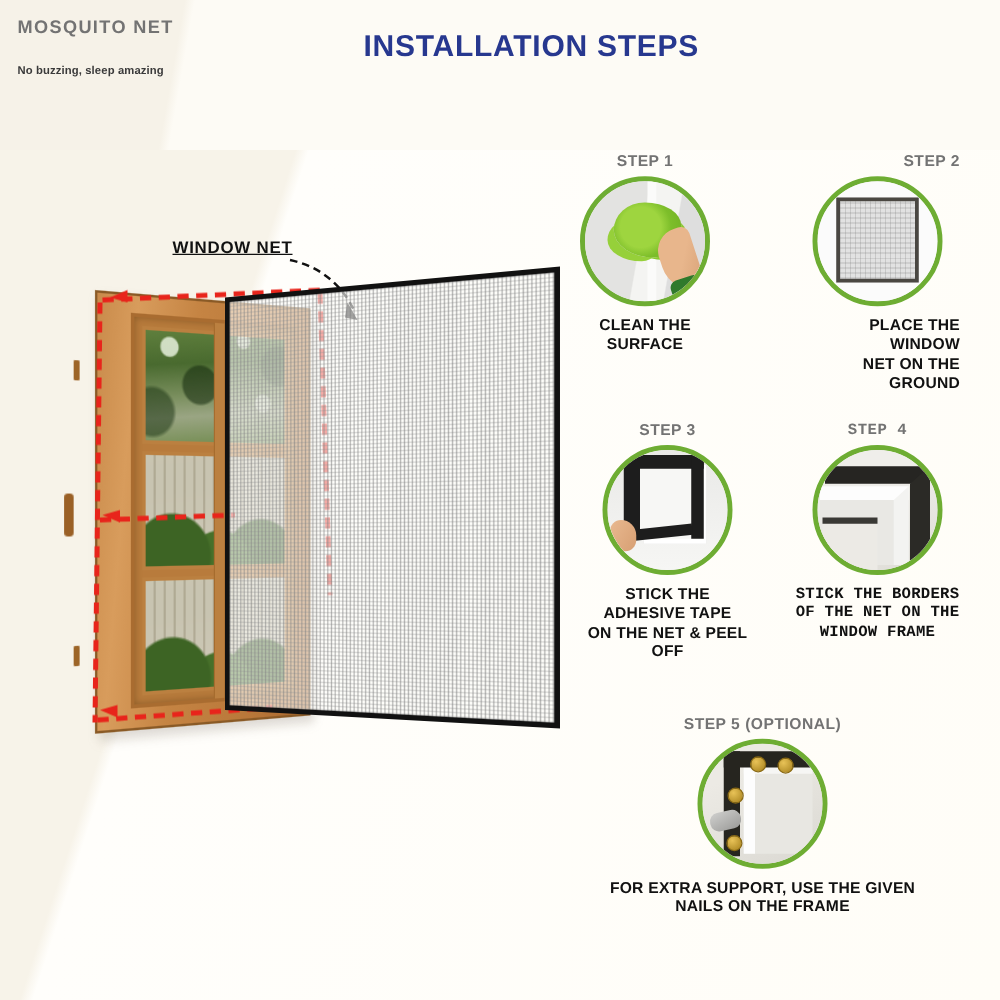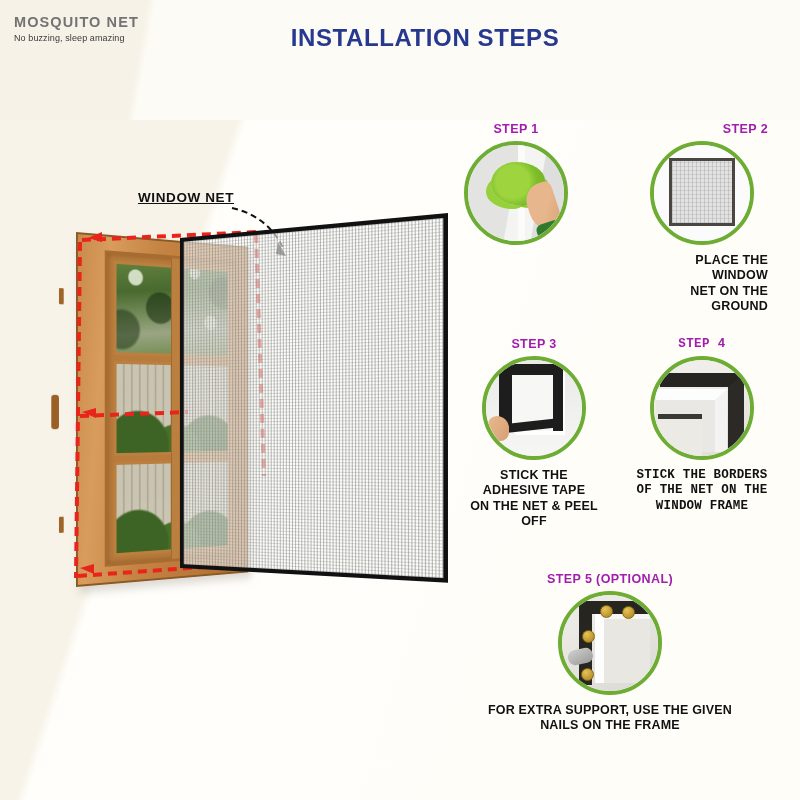--- a/index.html
+++ b/index.html
@@ -30,21 +30,21 @@
     line-height:1;position:relative;display:inline-block;
   }
   .logo .reg{
     font-size:8px;position:absolute;right:-9px;top:-2px;color:#7ab828;font-weight:700;
   }
   .logo .l2{
     font-size:14.5px;font-weight:700;letter-spacing:1.1px;color:#737373;
     line-height:1.25;margin-top:1px;
   }
   .logo .l3{
-    font-size:9px;font-weight:400;color:#3a3a3a;letter-spacing:.1px;margin-top:2px;
+    font-size:9px;font-weight:700;color:#3a3a3a;letter-spacing:.1px;margin-top:20px;
   }
   .main-title{
     position:absolute;left:0;top:24px;width:800px;text-align:center;
     font-size:24px;font-weight:700;letter-spacing:.6px;color:#27388f;
     padding-left:50px;box-sizing:border-box;
   }
 
   
   .illus{position:absolute;left:58px;top:190px;width:380px;height:420px;}
 
@@ -124,21 +124,21 @@
       repeating-linear-gradient(90deg, rgba(130,130,130,.55) 0 1px, rgba(255,255,255,0) 1px 3px),
       repeating-linear-gradient(0deg, rgba(150,150,150,.35) 0 1px, rgba(255,255,255,0) 1px 3px),
       rgba(252,251,248,.62);
   }
   .net-label{
     position:absolute;left:80px;top:0px;font-size:13.5px;font-weight:700;color:#111;letter-spacing:.6px;text-decoration:underline;
   }
 
   
   .step{position:absolute;text-align:center;}
-  .step-title{font-size:12.5px;font-weight:700;color:#a21caf;letter-spacing:.4px;margin-bottom:5px;}
+  .step-title{font-size:12.5px;font-weight:700;color:#737373;letter-spacing:.4px;margin-bottom:5px;}
   .circle{
     width:96px;height:96px;border-radius:50%;border:4px solid #6ead33;
     margin:0 auto;overflow:hidden;position:relative;background:#f2f2f0;
   }
   .step-cap{
     font-size:12.5px;font-weight:700;color:#111;line-height:1.22;margin-top:8px;letter-spacing:.2px;
     white-space:pre-line;
   }
 
   
@@ -294,20 +294,22 @@
   <div class="step" style="left:452px;top:122px;width:128px;">
     <div class="step-title">STEP 1</div>
     <div class="circle">
       <div class="s1">
         <div class="wallline"></div>
         <div class="cloth"></div>
         <div class="arm"></div>
         <div class="cuff"></div>
       </div>
     </div>
+    <div class="step-cap">CLEAN THE
+SURFACE</div>
   </div>
 
   <div class="step" style="left:636px;top:122px;width:132px;text-align:right;">
     <div class="step-title">STEP 2</div>
     <div class="circle">
       <div class="s2">
         <div class="sq"></div>
       </div>
     </div>
     <div class="step-cap">PLACE THE WINDOW

